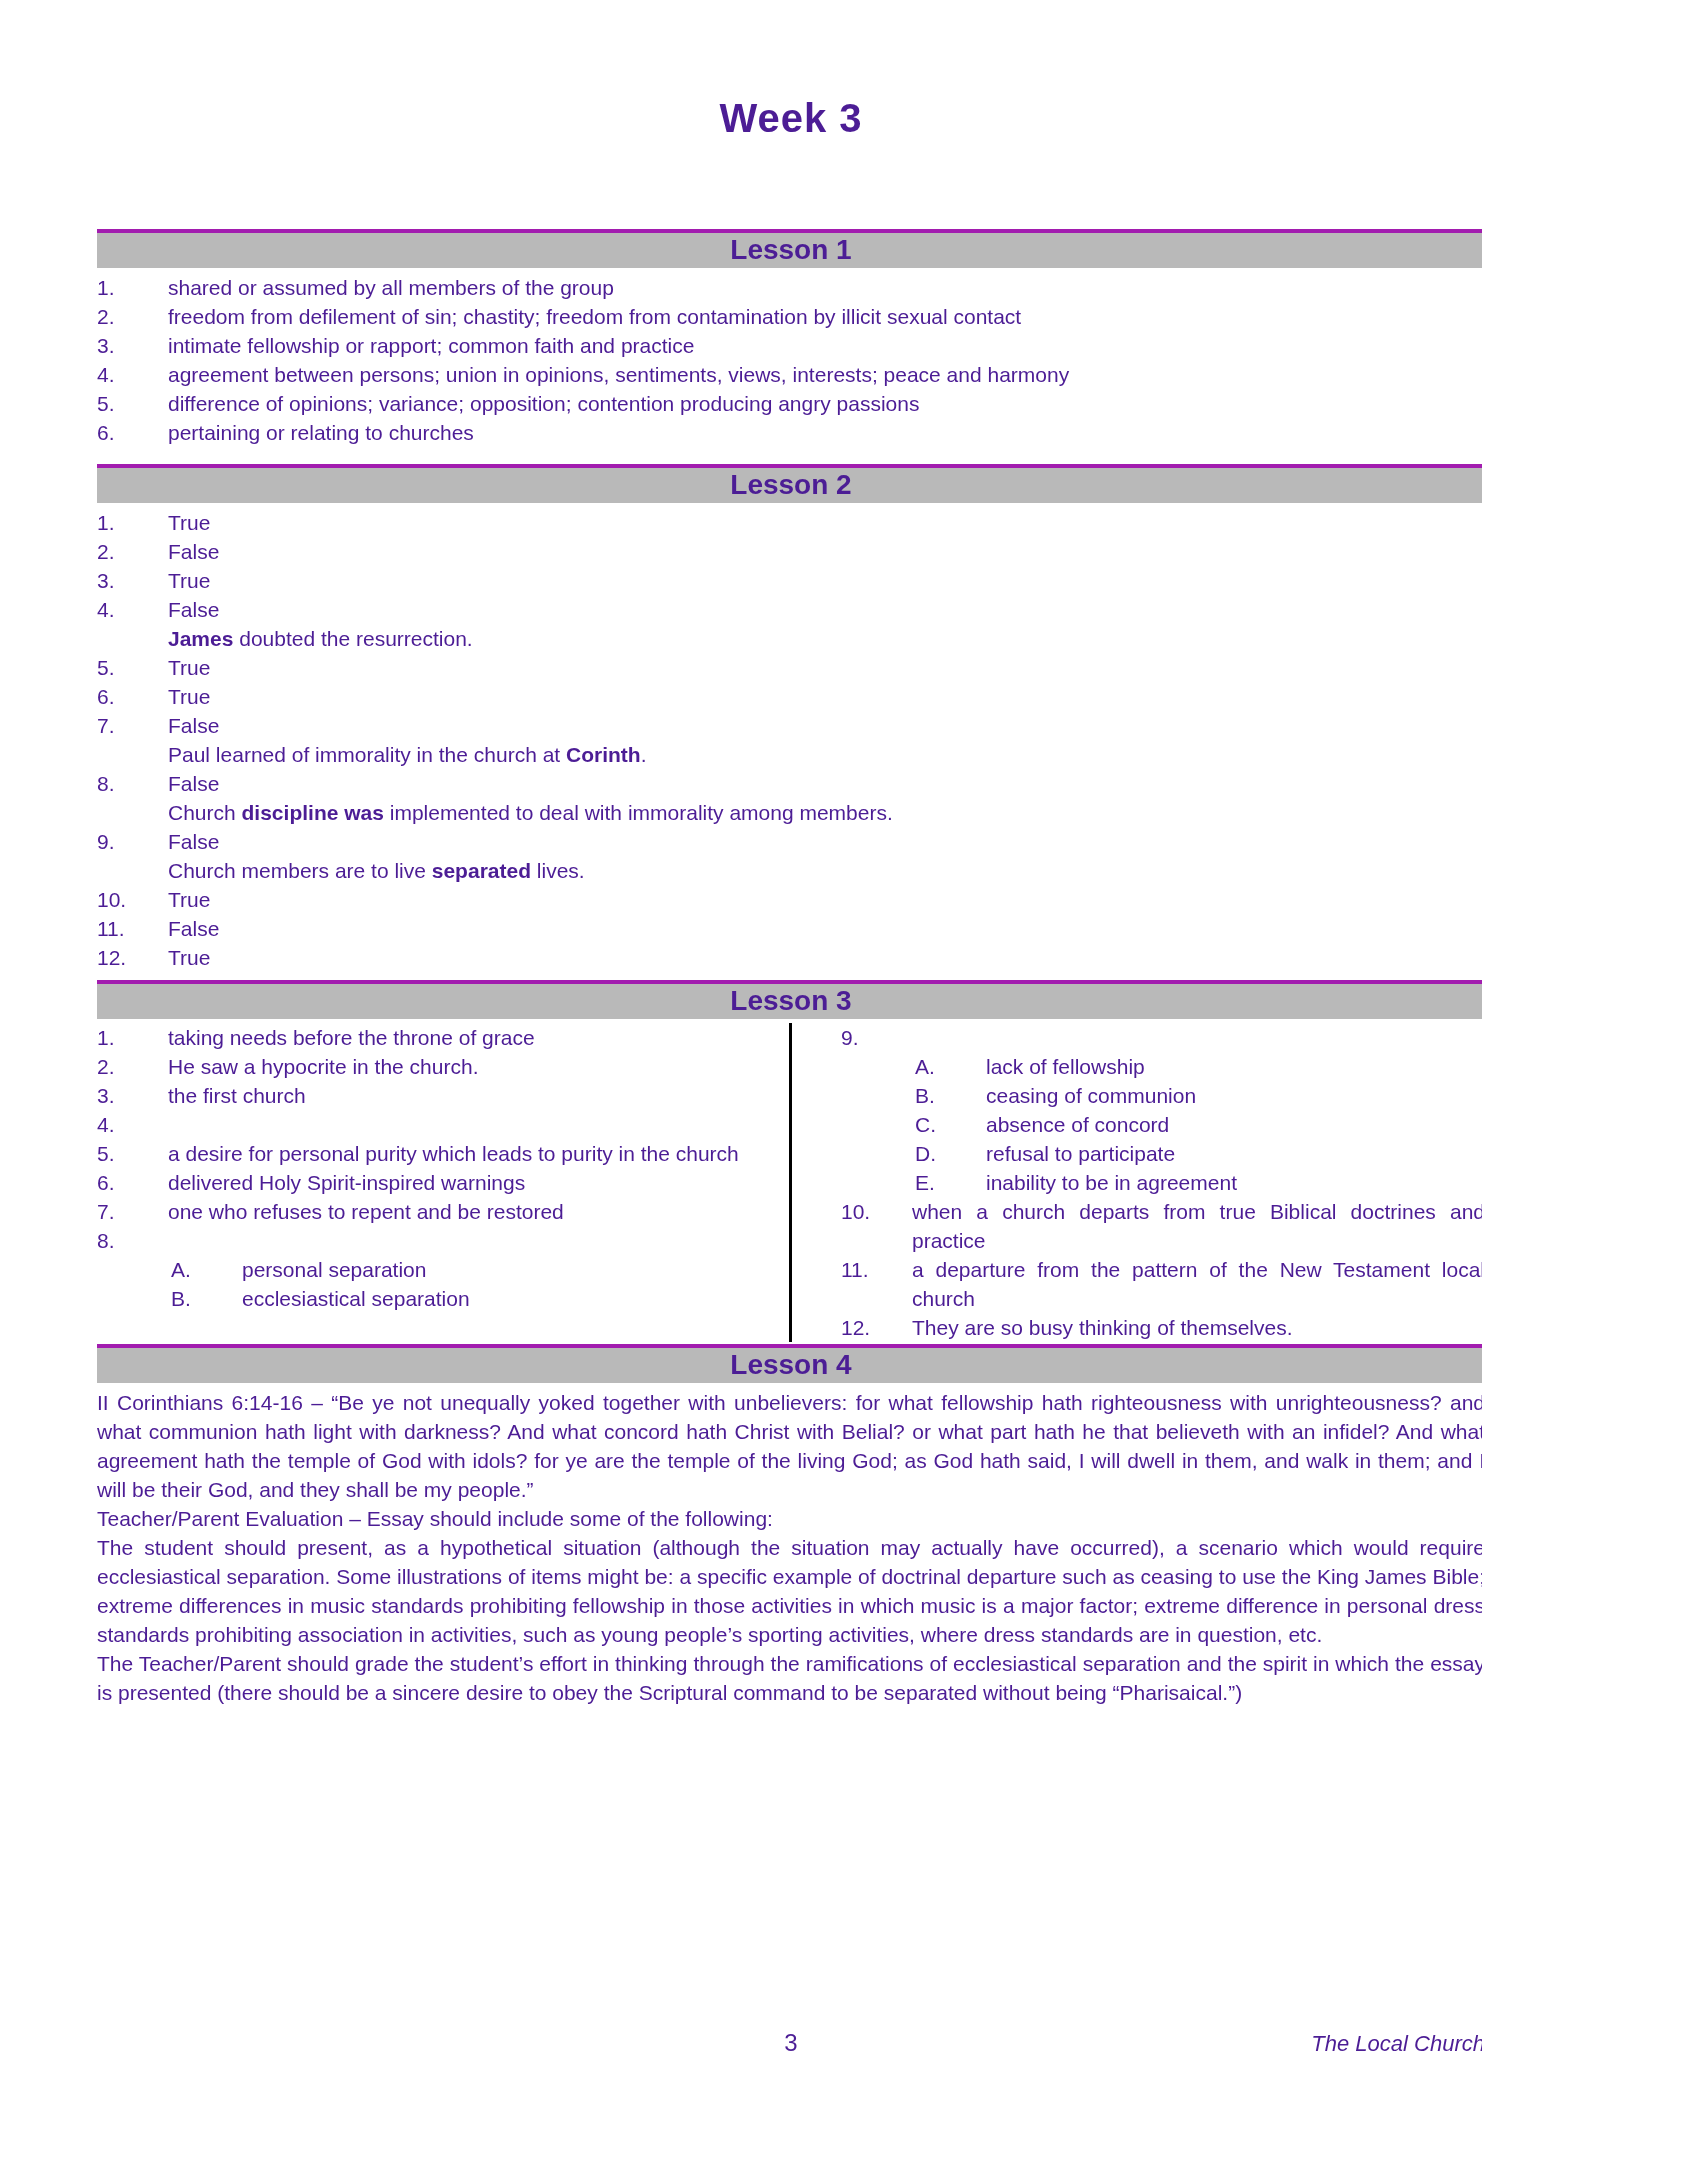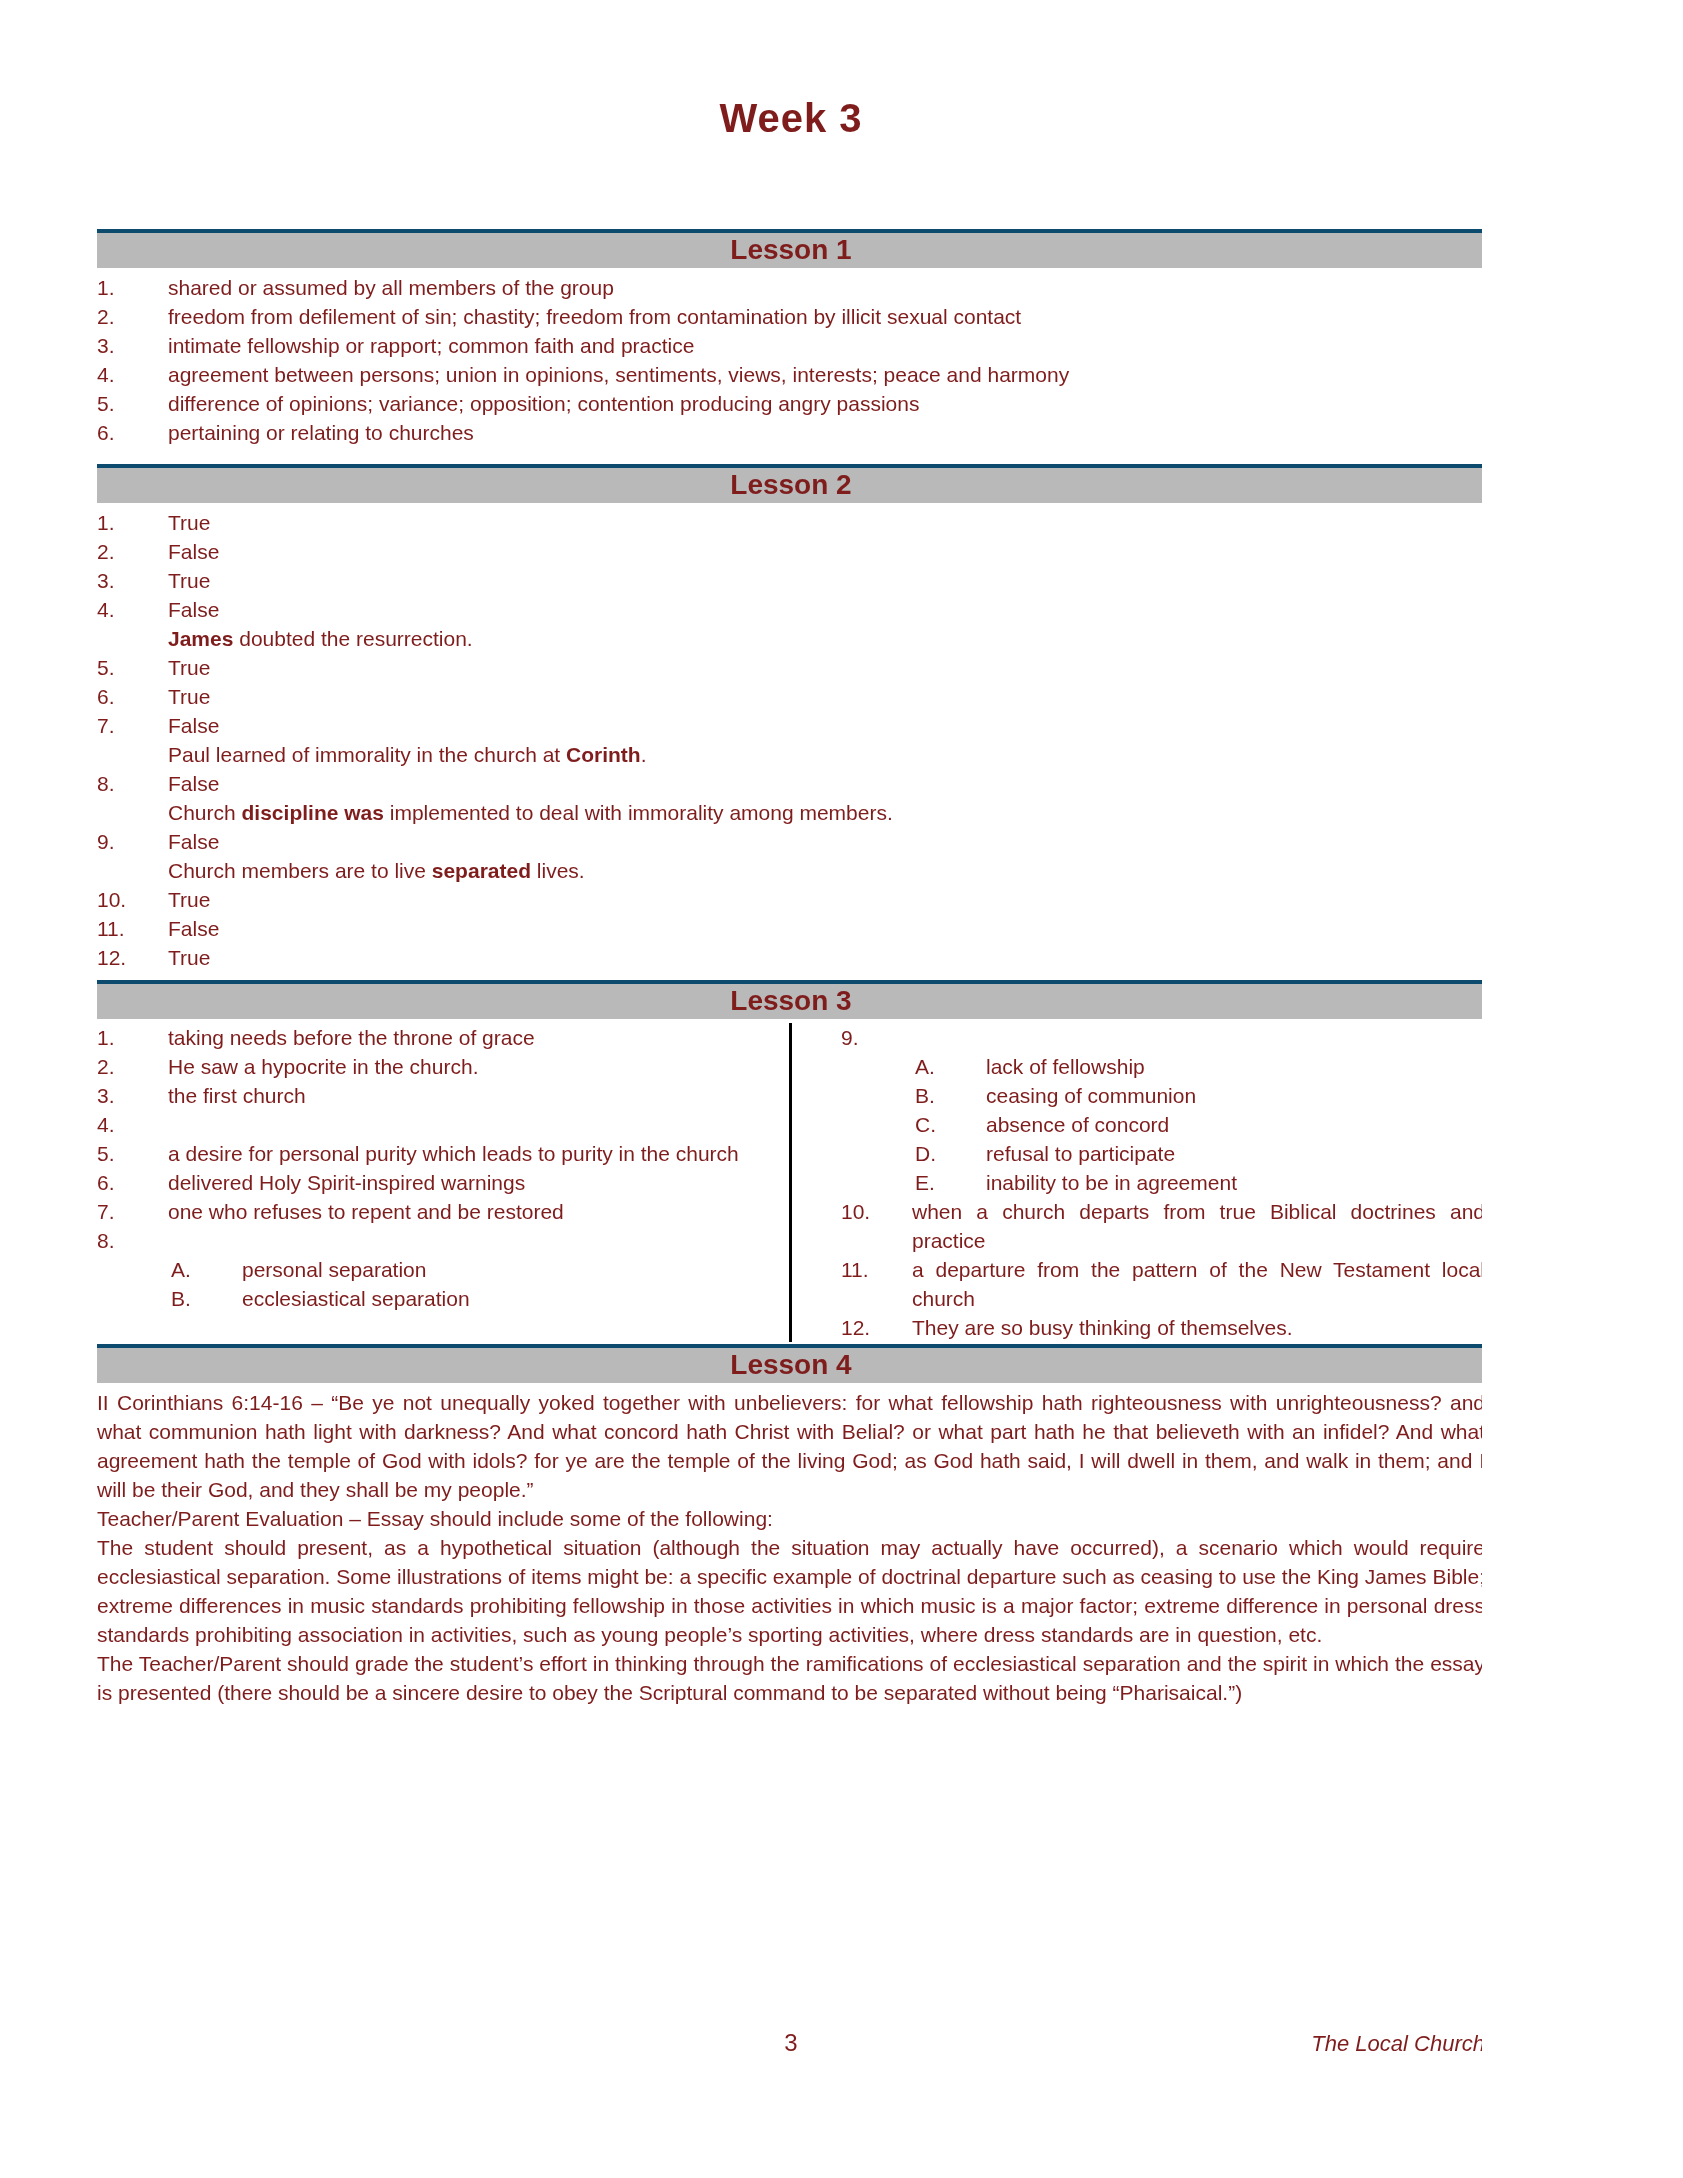--- a/index.html
+++ b/index.html
@@ -1,21 +1,21 @@
 <!DOCTYPE html>
 <html><head>
 <meta charset="utf-8">
 <style>
   html, body { margin: 0; padding: 0; background: #ffffff; }
   .page {
     position: relative;
     width: 1482px;
     height: 2178px;
     background: #ffffff;
-    color: #7f1d1d;
+    color: #4c1d95;
     font-family: "Liberation Sans", "DejaVu Sans", sans-serif;
     font-size: 21px;
     line-height: 29px;
     overflow: hidden;
   }
   .content {
     position: absolute;
     left: 97px;
     top: 0;
     width: 1388px;
@@ -23,21 +23,21 @@
   .doc-title {
     padding-top: 96px;
     text-align: center;
     font-size: 40px;
     line-height: 44px;
     font-weight: bold;
     letter-spacing: 1px;
   }
   .bar {
     background: #b9b9b9;
-    border-top: 4px solid #0c4a6e;
+    border-top: 4px solid #a21caf;
     height: 35px;
     line-height: 34px;
     text-align: center;
     font-size: 28px;
     font-weight: bold;
   }
   .bar1 { margin-top: 89px; }
   .bar2 { margin-top: 17px; }
   .bar3 { margin-top: 8px; }
   .bar4 { margin-top: 2px; }

